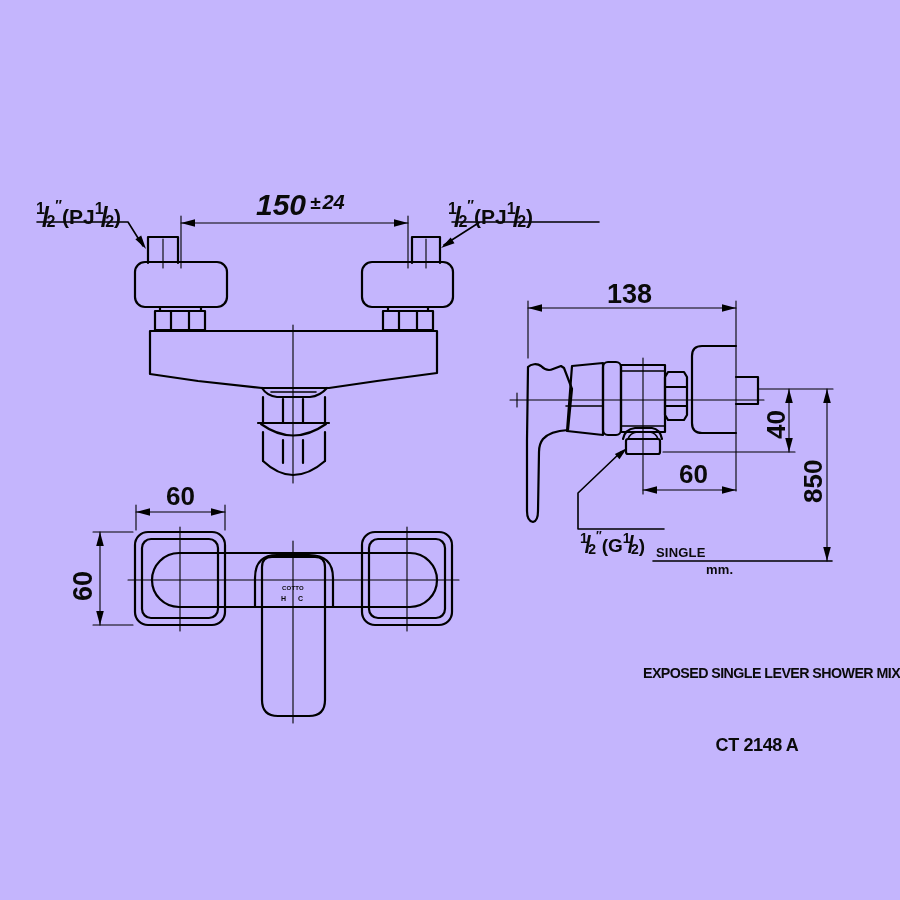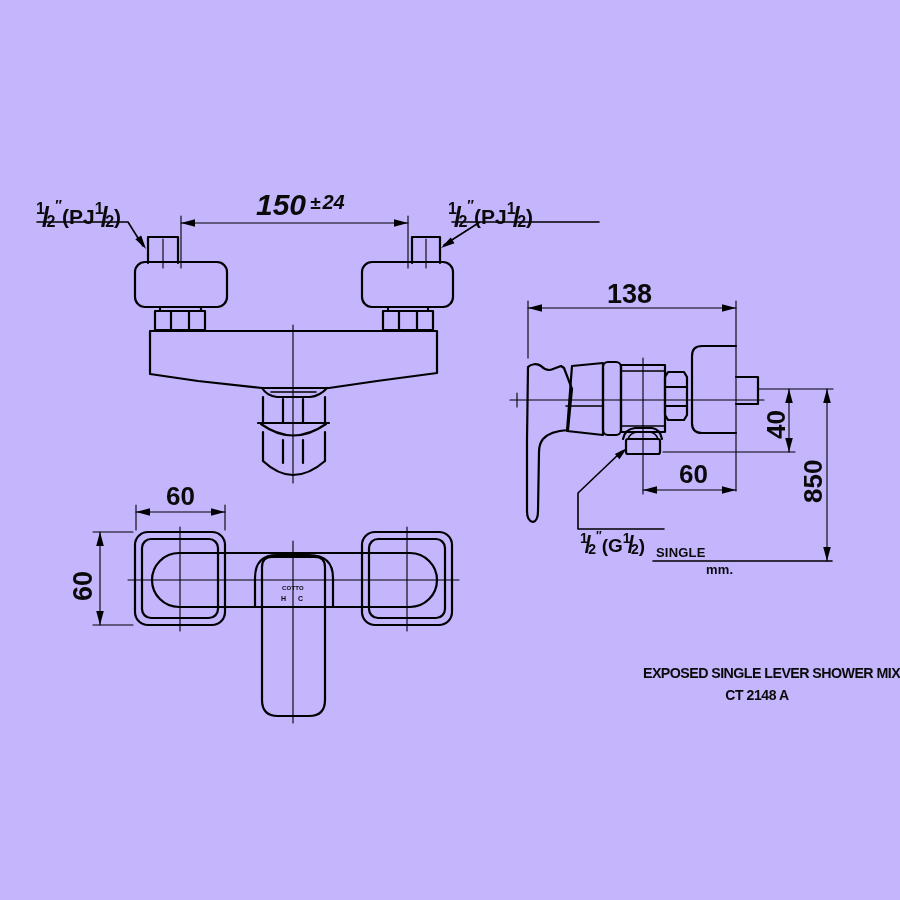--- a/index.html
+++ b/index.html
@@ -27,21 +27,21 @@
   .sm .fsl{font-size:23px;}
   .sm .fden{font-size:14px;}
   .sm .finch{font-size:12px;vertical-align:14px;}
   .sm .fmid{font-size:19px;vertical-align:2px;}
   .sm .fclose{font-size:19px;vertical-align:2px;}
   .floor{font-size:13px;letter-spacing:0.2px;}
   #brand-mark{width:42px;font-size:6px;text-align:center;letter-spacing:0.2px;}
   .hc{font-size:7px;}
   #product-title{left:637px;top:665px;width:240px;font-size:15px;text-align:center;
                  letter-spacing:-0.6px;transform:scaleX(0.95);}
-  #product-code{left:687px;top:688px;width:140px;font-size:14px;text-align:center;
+  #product-code{left:687px;top:736px;width:140px;font-size:18px;text-align:center;
                 letter-spacing:-0.4px;}
 </style>
 </head>
 <body>
 
 <div id="stage">
 
   <svg id="lineart" viewBox="0 0 900 900">
     <g fill="none" stroke-width="2.2" stroke-linecap="round" stroke-linejoin="round" stroke="#000000">
 

